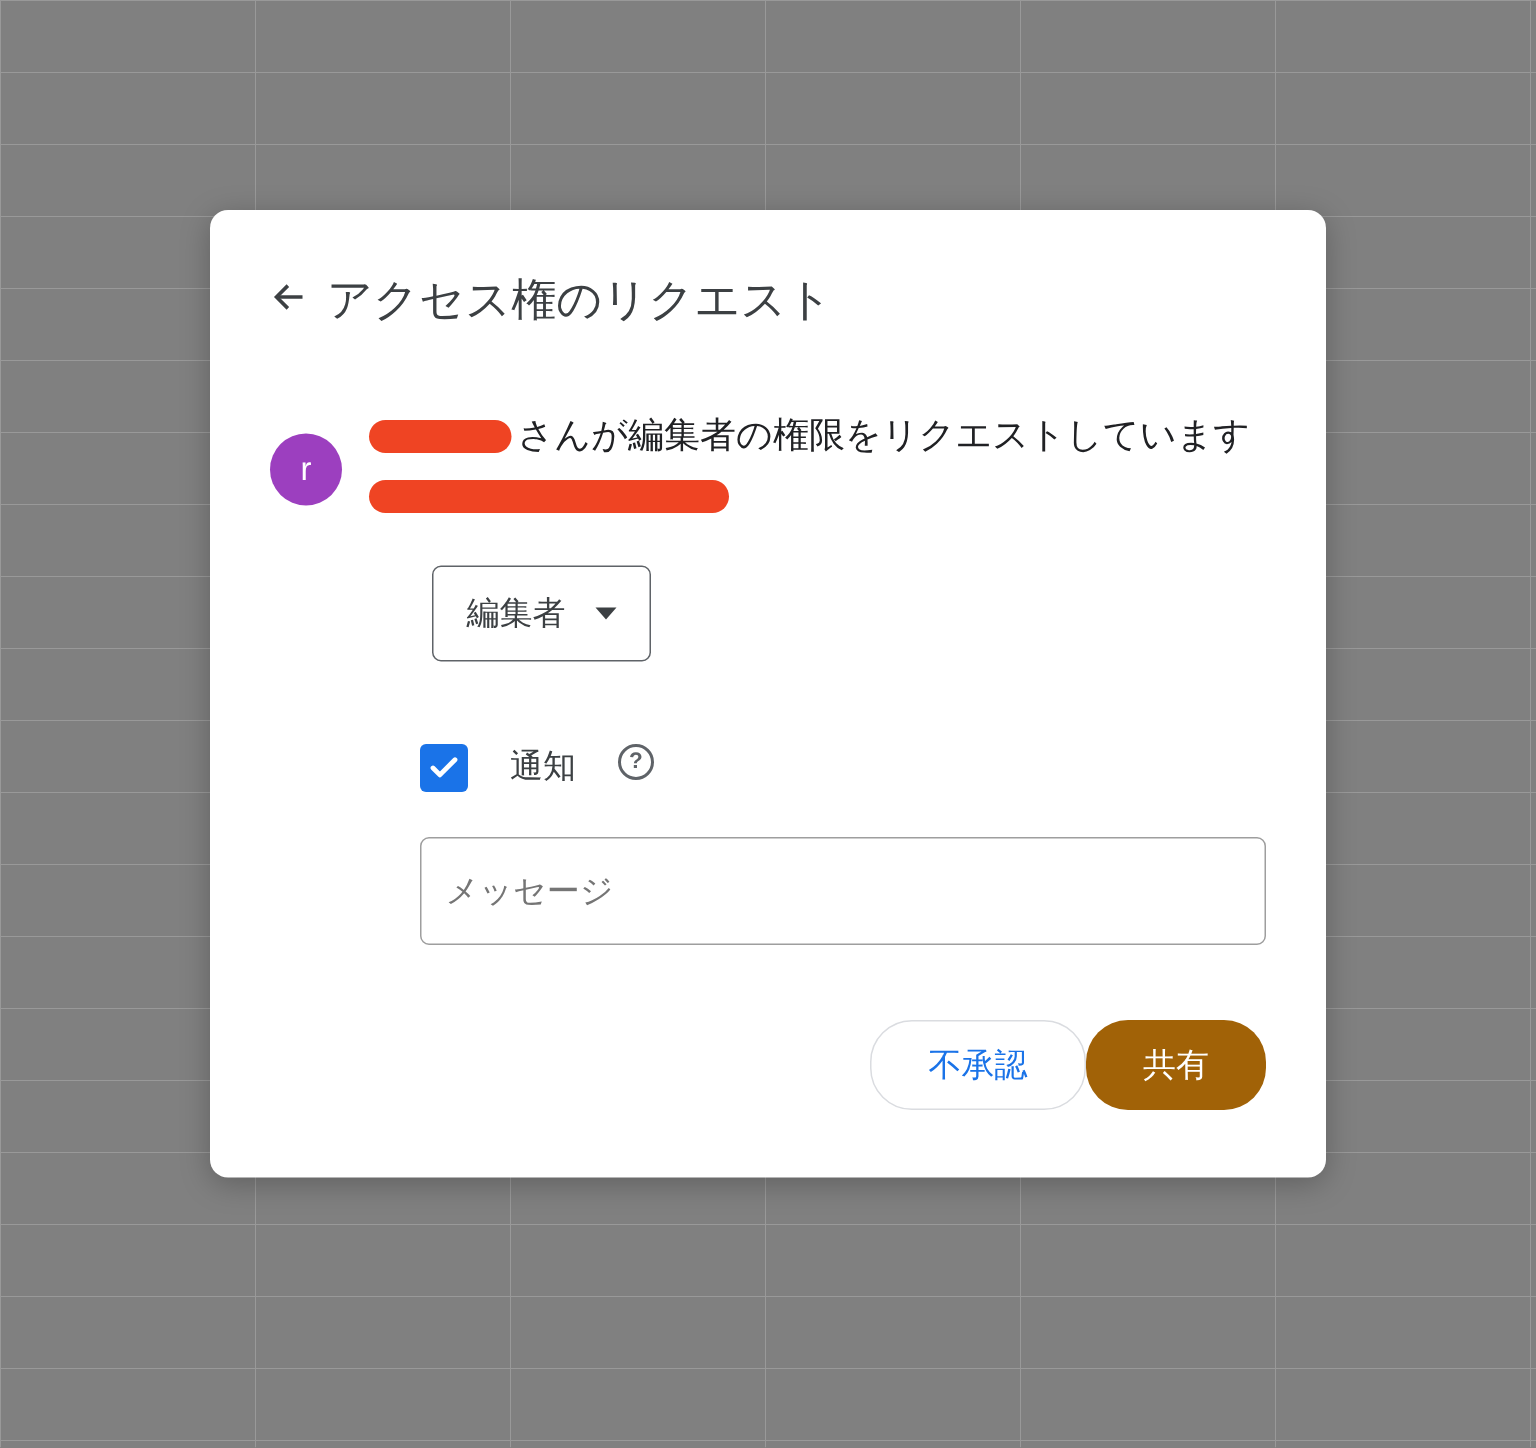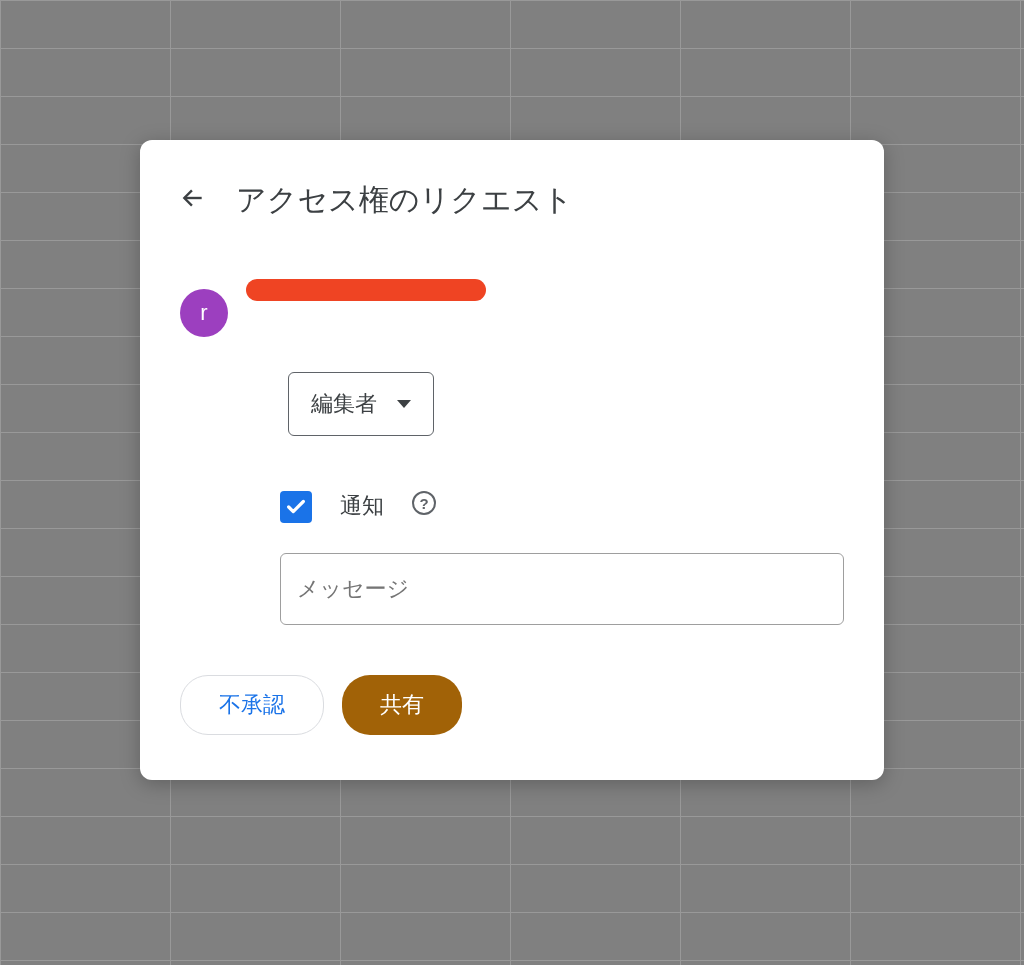--- a/index.html
+++ b/index.html
@@ -41,21 +41,21 @@
       width: 744px;
       background: #fff;
       border-radius: 12px;
       box-shadow: 0 4px 20px rgba(0,0,0,0.25);
       padding: 40px 40px 45px 40px;
     }
     
     .modal-header {
       display: flex;
       align-items: center;
-      gap: 30px;
+      gap: 12px;
       margin-bottom: 50px;
     }
     
     .back-arrow {
       font-size: 28px;
       color: #3c4043;
       cursor: pointer;
       line-height: 1;
     }
     
@@ -206,21 +206,21 @@
       color: #3c4043;
       background: transparent;
     }
     
     .message-input input::placeholder {
       color: #757575;
     }
     
     .button-row {
       display: flex;
-      gap: 18px;
+      justify-content: flex-end;
     }
     
     .btn {
       padding: 14px 38px;
       border-radius: 28px;
       font-size: 22px;
       cursor: pointer;
       border: none;
       font-family: inherit;
     }
@@ -249,20 +249,24 @@
         <line x1="20" y1="12" x2="4" y2="12"></line>
         <polyline points="11,5 4,12 11,19"></polyline>
       </svg>
     </span>
     <h1 class="modal-title">アクセス権のリクエスト</h1>
   </div>
   
   <div class="request-section">
     <div class="avatar">r</div>
     <div class="request-text-block">
+      <div class="request-line">
+        <span class="redaction-1"></span>
+        <span>さんが編集者の権限をリクエストしています</span>
+      </div>
       <div class="email-line">
         <span class="redaction-2"></span>
       </div>
     </div>
   </div>
   
   <div class="role-select">
     <span>編集者</span>
     <span class="caret"></span>
   </div>

